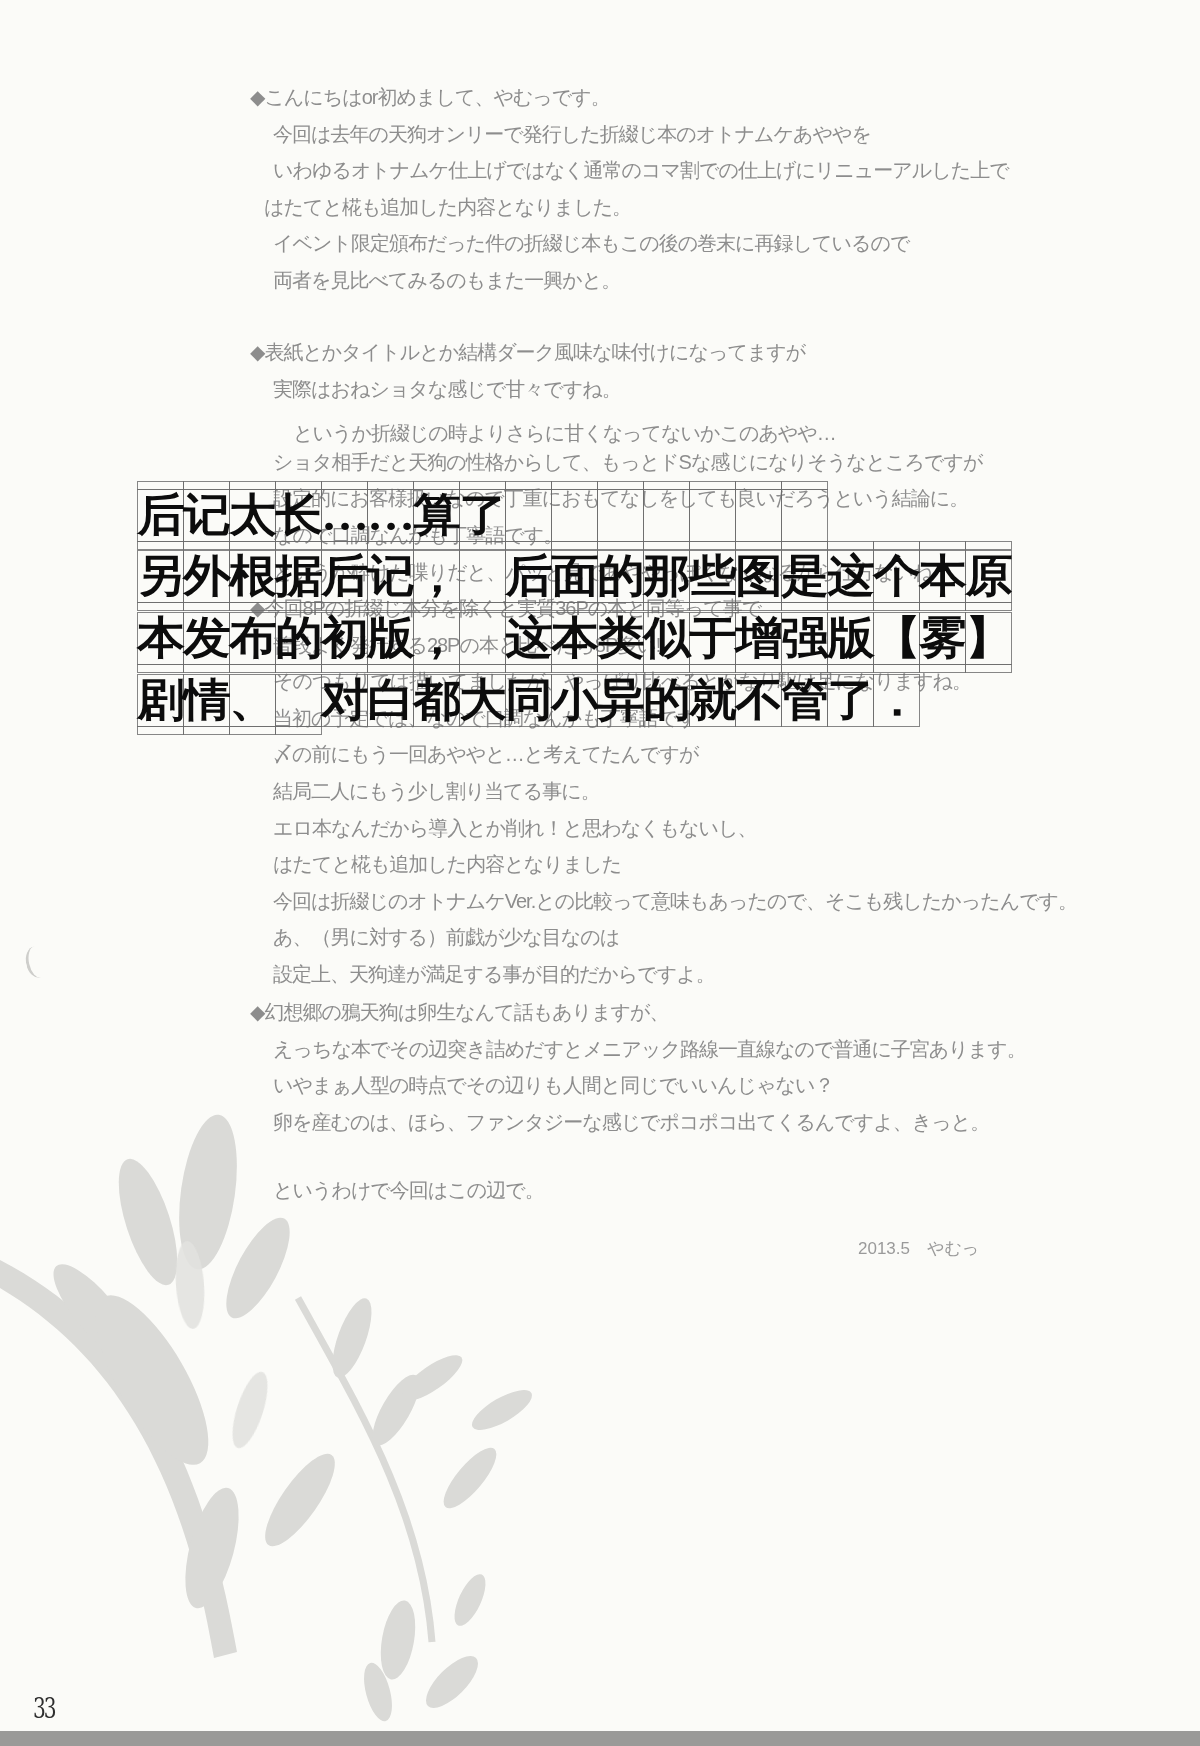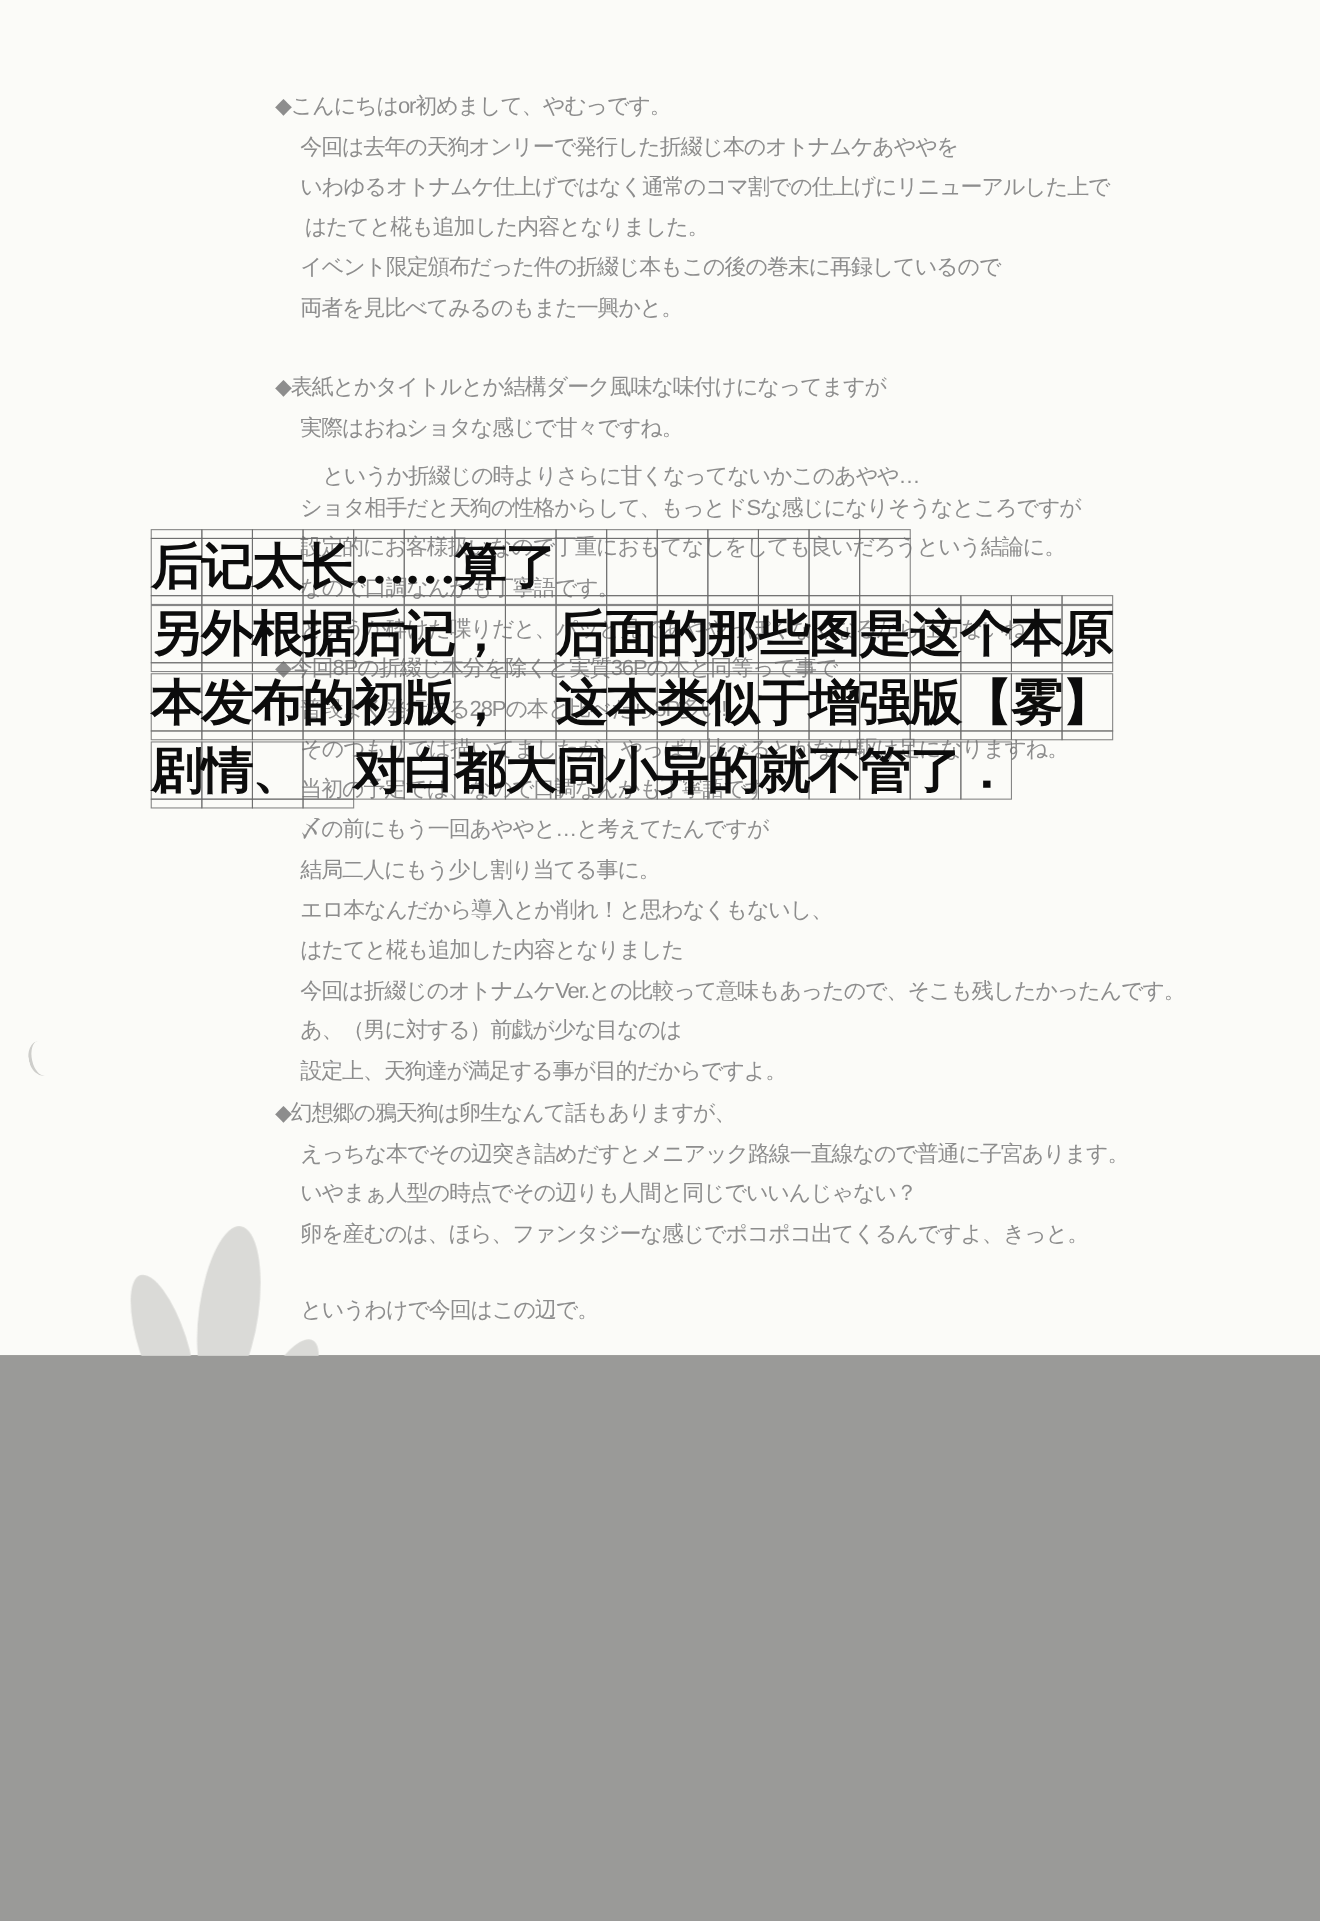--- a/index.html
+++ b/index.html
@@ -1,18 +1,18 @@
 <!DOCTYPE html>
 <html><head>
 <meta charset="utf-8">
 <style>
   html,body{margin:0;padding:0;background:#9a9a98;}
   #page{
     position:relative;
-    width:1200px;height:1232px;
+    width:1200px;height:1731px;
     margin:0 auto;
     background:#fbfbf8;
     overflow:hidden;
     font-family:"Liberation Sans","DejaVu Sans",sans-serif;
   }
   
   .jline{
     position:absolute;
     white-space:pre;
     font-size:20px;
@@ -91,21 +91,21 @@
     <g fill="#e2e2df" opacity="0.9">
       <ellipse cx="190" cy="205" rx="14" ry="44" transform="rotate(-4 190 205)"></ellipse>
       <ellipse cx="250" cy="330" rx="13" ry="40" transform="rotate(18 250 330)"></ellipse>
     </g>
   </svg>
 
   <div>
       <div class="jline" style="top: 85px; left: 250px;">◆こんにちはor初めまして、やむっです。</div>
       <div class="jline" style="top: 121.6px; left: 273px;">今回は去年の天狗オンリーで発行した折綴じ本のオトナムケあややを</div>
       <div class="jline" style="top: 158.2px; left: 273px;">いわゆるオトナムケ仕上げではなく通常のコマ割での仕上げにリニューアルした上で</div>
-      <div class="jline" style="top: 194.8px; left: 277px; text-align: right;">はたてと椛も追加した内容となりました。</div>
+      <div class="jline" style="top: 194.8px; left: 264px; text-align: right;">はたてと椛も追加した内容となりました。</div>
       <div class="jline" style="top: 231.4px; left: 273px;">イベント限定頒布だった件の折綴じ本もこの後の巻末に再録しているので</div>
       <div class="jline" style="top: 268px; left: 273px;">両者を見比べてみるのもまた一興かと。</div>
       <div class="jline" style="top: 340px; left: 250px;">◆表紙とかタイトルとか結構ダーク風味な味付けになってますが</div>
       <div class="jline" style="top: 376.6px; left: 273px;">実際はおねショタな感じで甘々ですね。</div>
       <div class="jline" style="top: 421px; left: 273px; margin-left: 20px;">というか折綴じの時よりさらに甘くなってないかこのあやや…</div>
       <div class="jline" style="top: 449.8px; left: 273px;">ショタ相手だと天狗の性格からして、もっとドSな感じになりそうなところですが</div>
       <div class="jline" style="top: 486.4px; left: 273px;">設定的にお客様扱いなので丁重におもてなしをしても良いだろうという結論に。</div>
       <div class="jline" style="top: 523px; left: 273px;">なので口調なんかも丁寧語です。</div>
       <div class="jline" style="top: 559.6px; left: 273px;">というか砕けた喋りだと、パッと見であややっぽくなくなるから仕方ないね！</div>
       <div class="jline" style="top: 596px; left: 250px;">◆今回8Pの折綴じ本分を除くと実質36Pの本と同等って事で</div>

